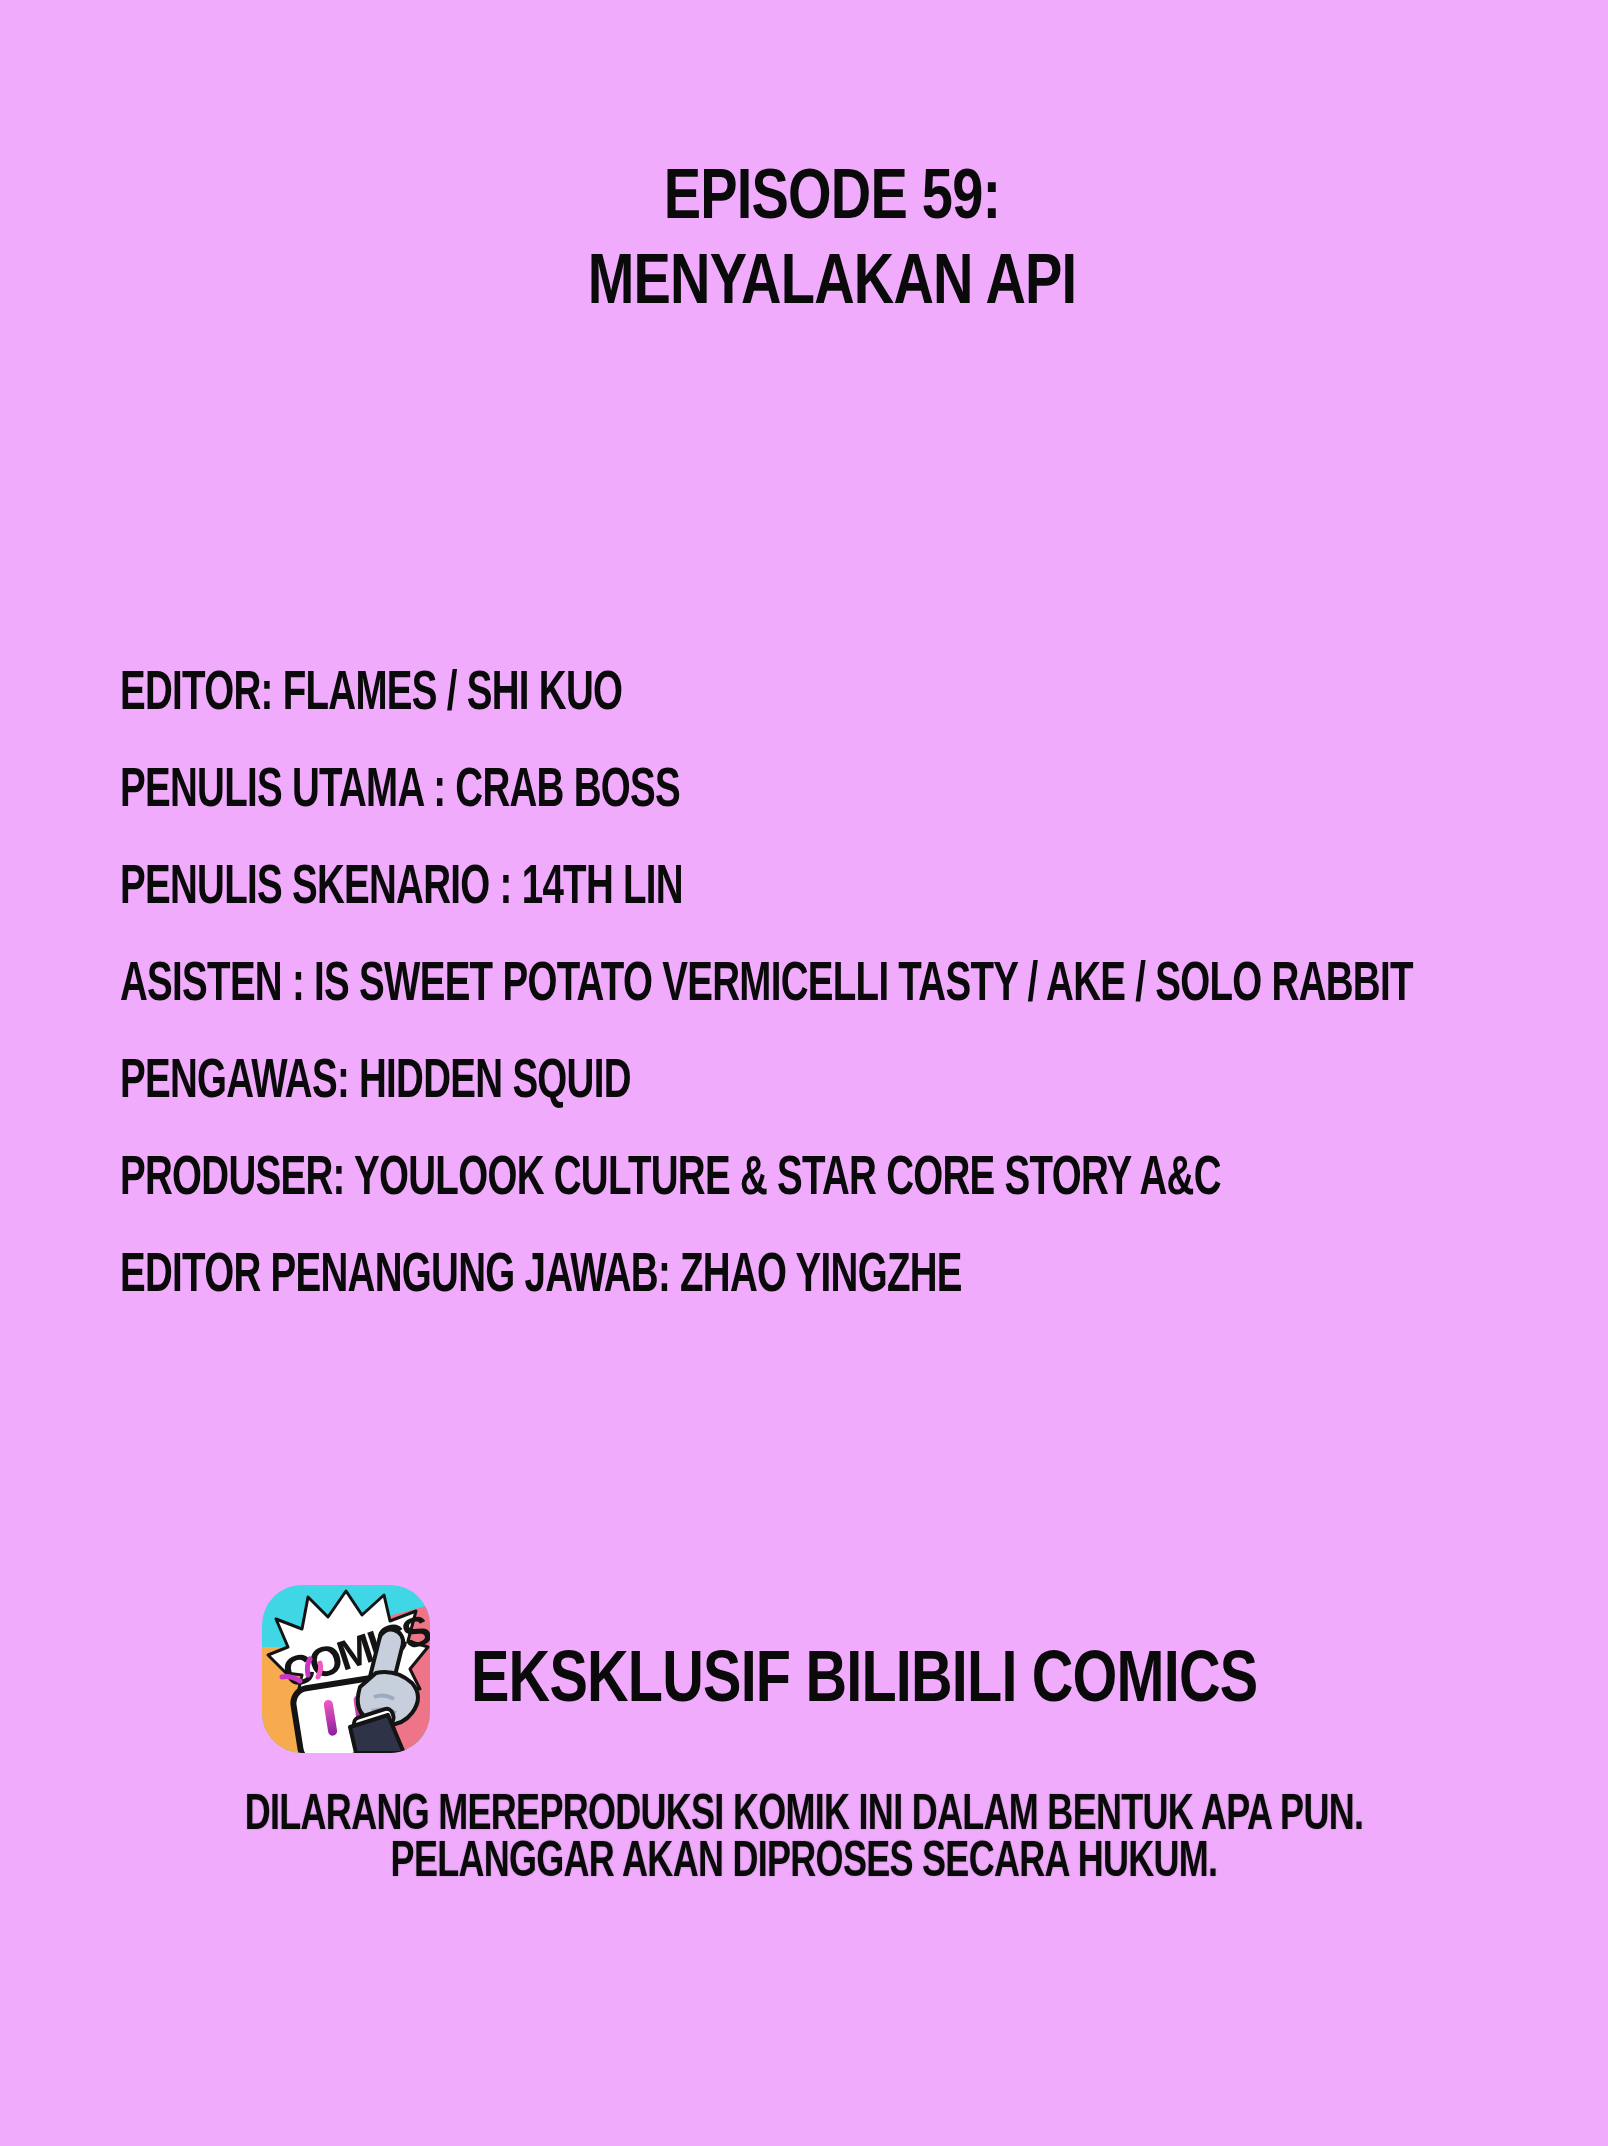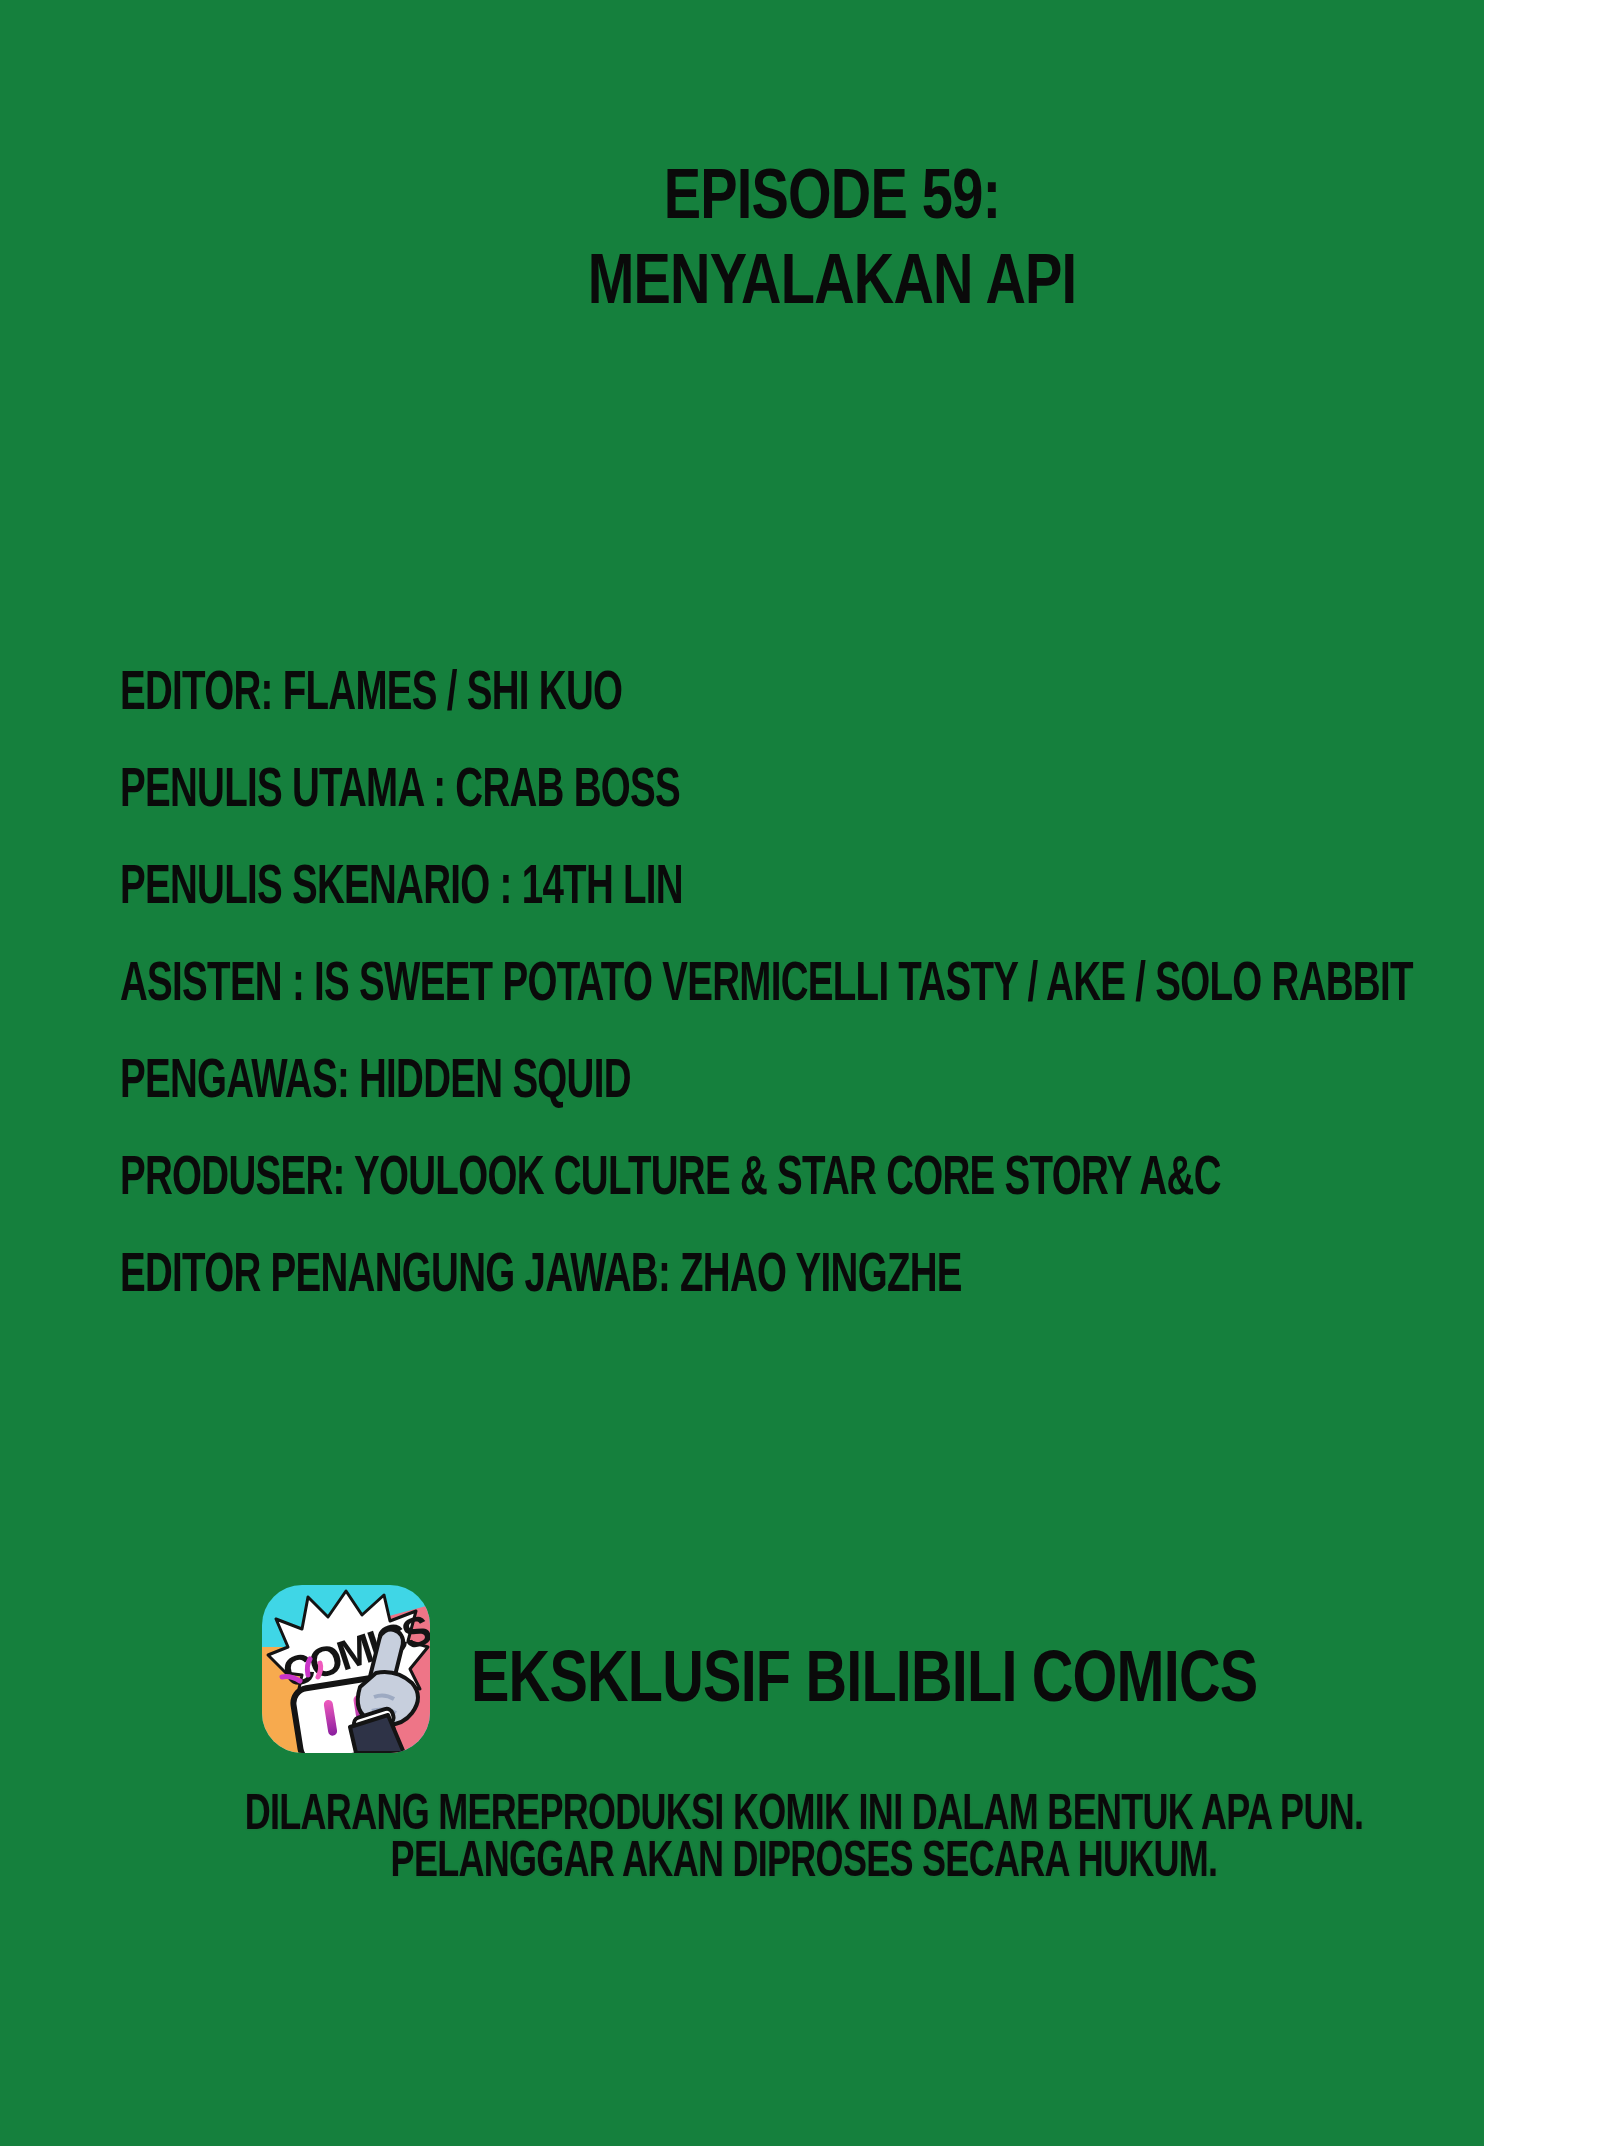--- a/index.html
+++ b/index.html
@@ -1,17 +1,17 @@
 <!DOCTYPE html>
 <html><head>
 <meta charset="utf-8">
 <style>
   html,body { margin:0; padding:0; background:#ffffff; }
   .page {
-    position:relative; width:1484px; height:2146px; background:#15803d;
+    position:relative; width:1608px; height:2146px; background:#f0abfc;
     overflow:hidden; font-family:"Liberation Sans","DejaVu Sans",sans-serif;
     font-weight:700; color:#0a0a0a;
   }
   
   .title {
     position:absolute; top:152px; left:0; width:1664px; text-align:center;
     font-size:70px; line-height:85px; letter-spacing:-1px; white-space:nowrap;
     transform:scaleX(0.80); transform-origin:832px 0;
   }
   

